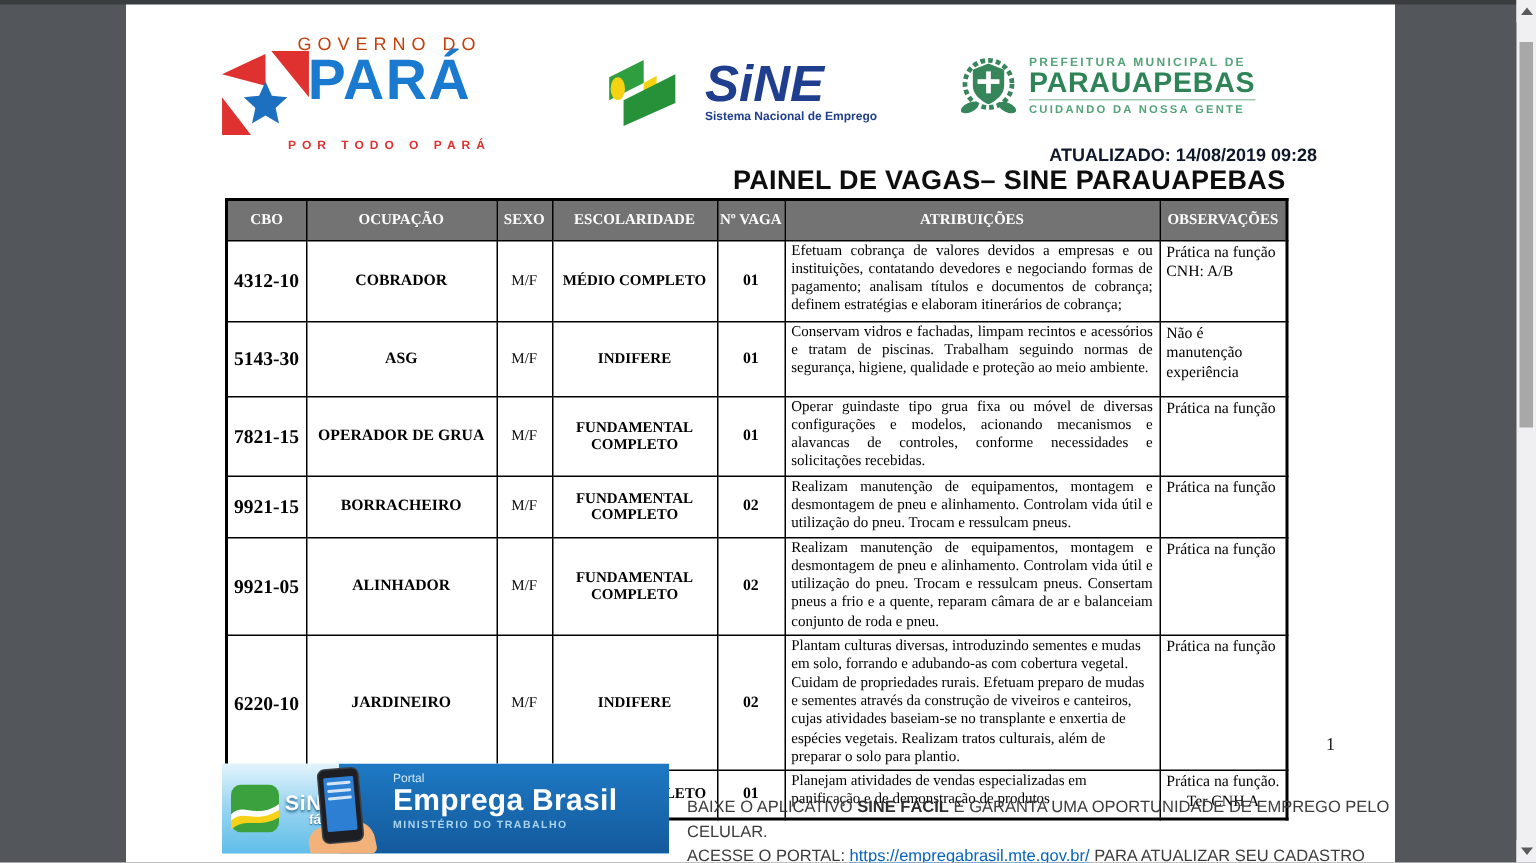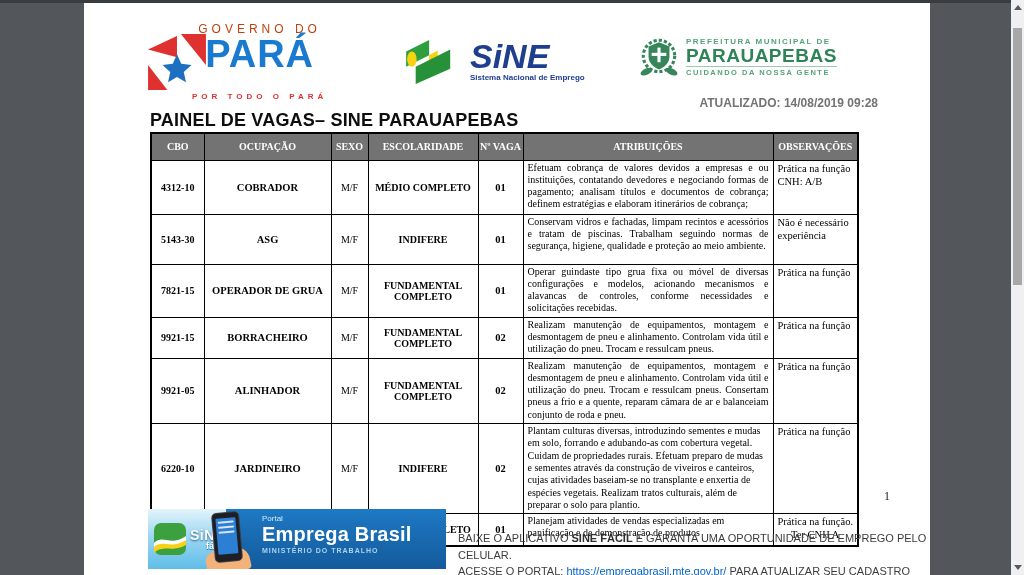--- a/index.html
+++ b/index.html
@@ -21,30 +21,30 @@
   .sine-logo { position:absolute; left:322px; top:18px; display:flex; align-items:center; }
   .sine-text { margin-left:12px; }
   .sine-name { font-size:34px; font-weight:900; font-style:italic; color:#1f3f8e; line-height:32px; }
   .sine-tag { font-size:8px; font-weight:700; color:#1f3f8e; margin-top:1px; }
   .pref-logo { position:absolute; left:556px; top:14px; display:flex; align-items:center; }
   .pref-text { margin-left:8px; color:#2f8457; }
   .pref-l1 { font-size:8px; font-weight:700; letter-spacing:1.5px; color:#55a37a; }
   .pref-l2 { font-size:19px; font-weight:800; letter-spacing:0.5px; line-height:20px; }
   .pref-l3 { font-size:7.5px; font-weight:700; letter-spacing:1.5px; color:#55a37a; border-top:1px solid #9cc9b0; padding-top:1px; }
 
-  .updated { position:absolute; right:52px; top:94px; font-size:12px; font-weight:600; color:#737373; }
-  .doc-title { position:absolute; left:66px; top:108px; width:707px; text-align:left; font-size:18px; font-weight:800; color:#0e0e0e; letter-spacing:0.2px; }
+  .updated { position:absolute; right:52px; top:94px; font-size:12px; font-weight:600; color:#0f172a; }
+  .doc-title { position:absolute; left:66px; top:108px; width:707px; text-align:right; font-size:18px; font-weight:800; color:#0e0e0e; letter-spacing:0.2px; }
 
   
   .vagas-table { position:absolute; left:66px; top:130px; width:707px; border-collapse:collapse; table-layout:fixed;
                  font-family:"Liberation Serif","DejaVu Serif",serif; border:2px solid #000; }
   .vagas-table th, .vagas-table td { border:1px solid #000; }
   .vagas-table th { background:#737373; color:#ffffff; font-size:10px; font-weight:700; padding:2px 1px; height:27px; }
   .vagas-table td { vertical-align:middle; text-align:center; }
-  td.code-cell { font-size:10px; font-weight:700; }
+  td.code-cell { font-size:13px; font-weight:700; }
   td.occ-cell  { font-size:10.5px; font-weight:700; padding:0 4px; }
   td.sex-cell  { font-size:10px; }
   td.esc-cell  { font-size:10px; font-weight:700; padding:0 3px; }
   td.vac-cell  { font-size:10.5px; font-weight:700; }
   td.attr-cell { font-size:10px; line-height:12.3px; text-align:justify; vertical-align:top; padding:1px 4px 2px 4px; }
   td.obs-cell  { font-size:10.5px; line-height:13px; text-align:left; vertical-align:top; padding:1px 4px; }
   tr.r1{height:54px} tr.r2{height:50px} tr.r3{height:38px} tr.r4{height:37px}
   tr.r5{height:51px} tr.r6{height:67px} tr.r7{height:32px}
   tr.r6 td.attr-cell, tr.r7 td.attr-cell { text-align:left; }
   tr.r7 td.obs-cell { text-align:center; }
@@ -165,21 +165,21 @@
         <td class="attr-cell">Efetuam cobrança de valores devidos a empresas e ou instituições, contatando devedores e negociando formas de pagamento; analisam títulos e documentos de cobrança; definem estratégias e elaboram itinerários de cobrança;</td>
         <td class="obs-cell">Prática na função CNH: A/B</td>
       </tr>
       <tr class="r2">
         <td class="code-cell">5143-30</td>
         <td class="occ-cell">ASG</td>
         <td class="sex-cell">M/F</td>
         <td class="esc-cell">INDIFERE</td>
         <td class="vac-cell">01</td>
         <td class="attr-cell">Conservam vidros e fachadas, limpam recintos e acessórios e tratam de piscinas. Trabalham seguindo normas de segurança, higiene, qualidade e proteção ao meio ambiente.</td>
-        <td class="obs-cell">Não é necessário experiência</td>
+        <td class="obs-cell">Não é manutenção experiência</td>
       </tr>
       <tr class="r3">
         <td class="code-cell">7821-15</td>
         <td class="occ-cell">OPERADOR DE GRUA</td>
         <td class="sex-cell">M/F</td>
         <td class="esc-cell">FUNDAMENTAL COMPLETO</td>
         <td class="vac-cell">01</td>
         <td class="attr-cell">Operar guindaste tipo grua fixa ou móvel de diversas configurações e modelos, acionando mecanismos e alavancas de controles, conforme necessidades e solicitações recebidas.</td>
         <td class="obs-cell">Prática na função</td>
       </tr>

